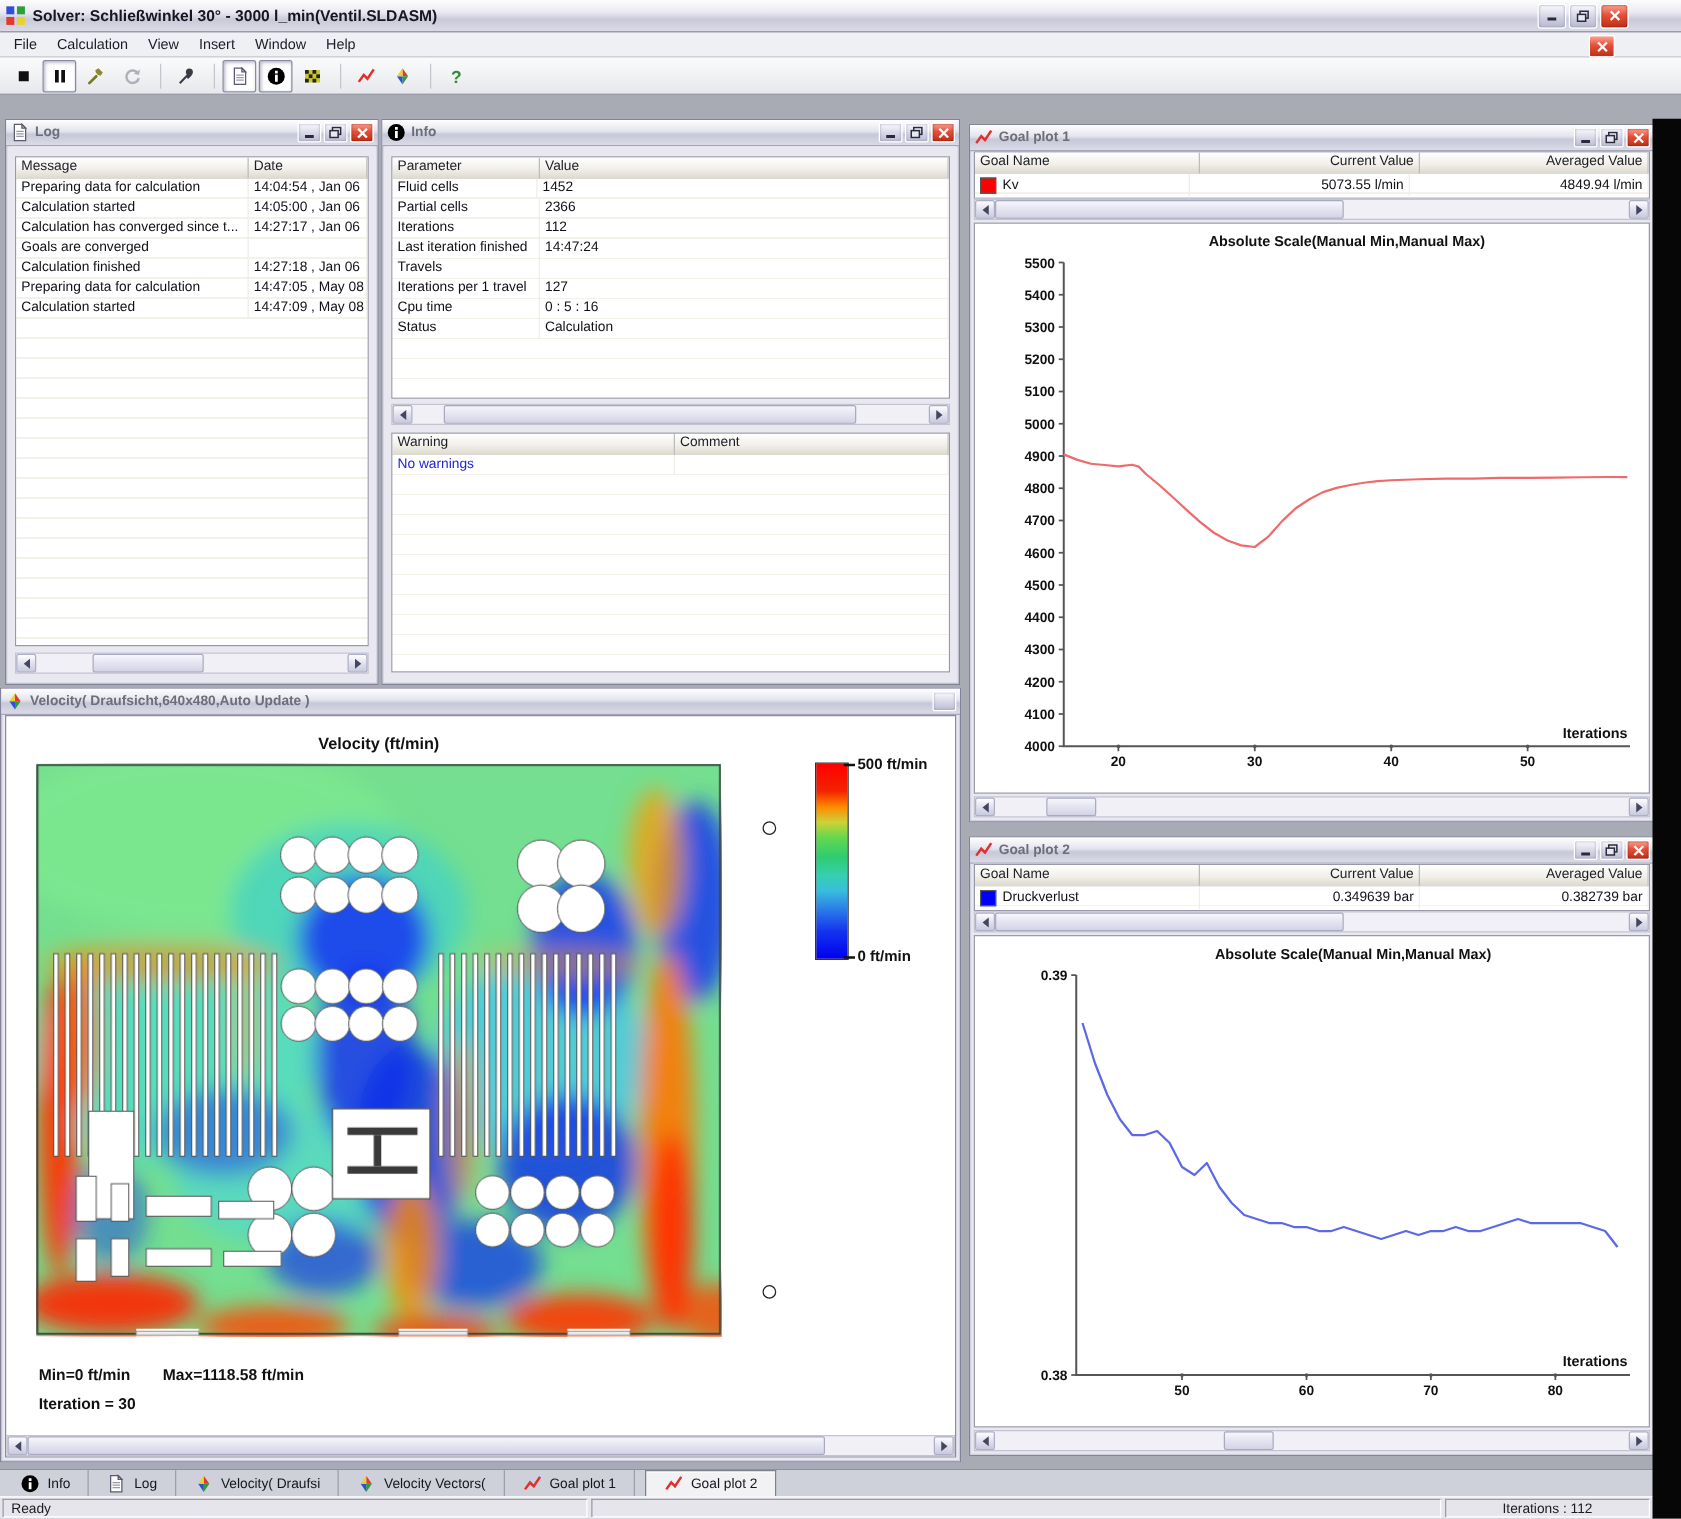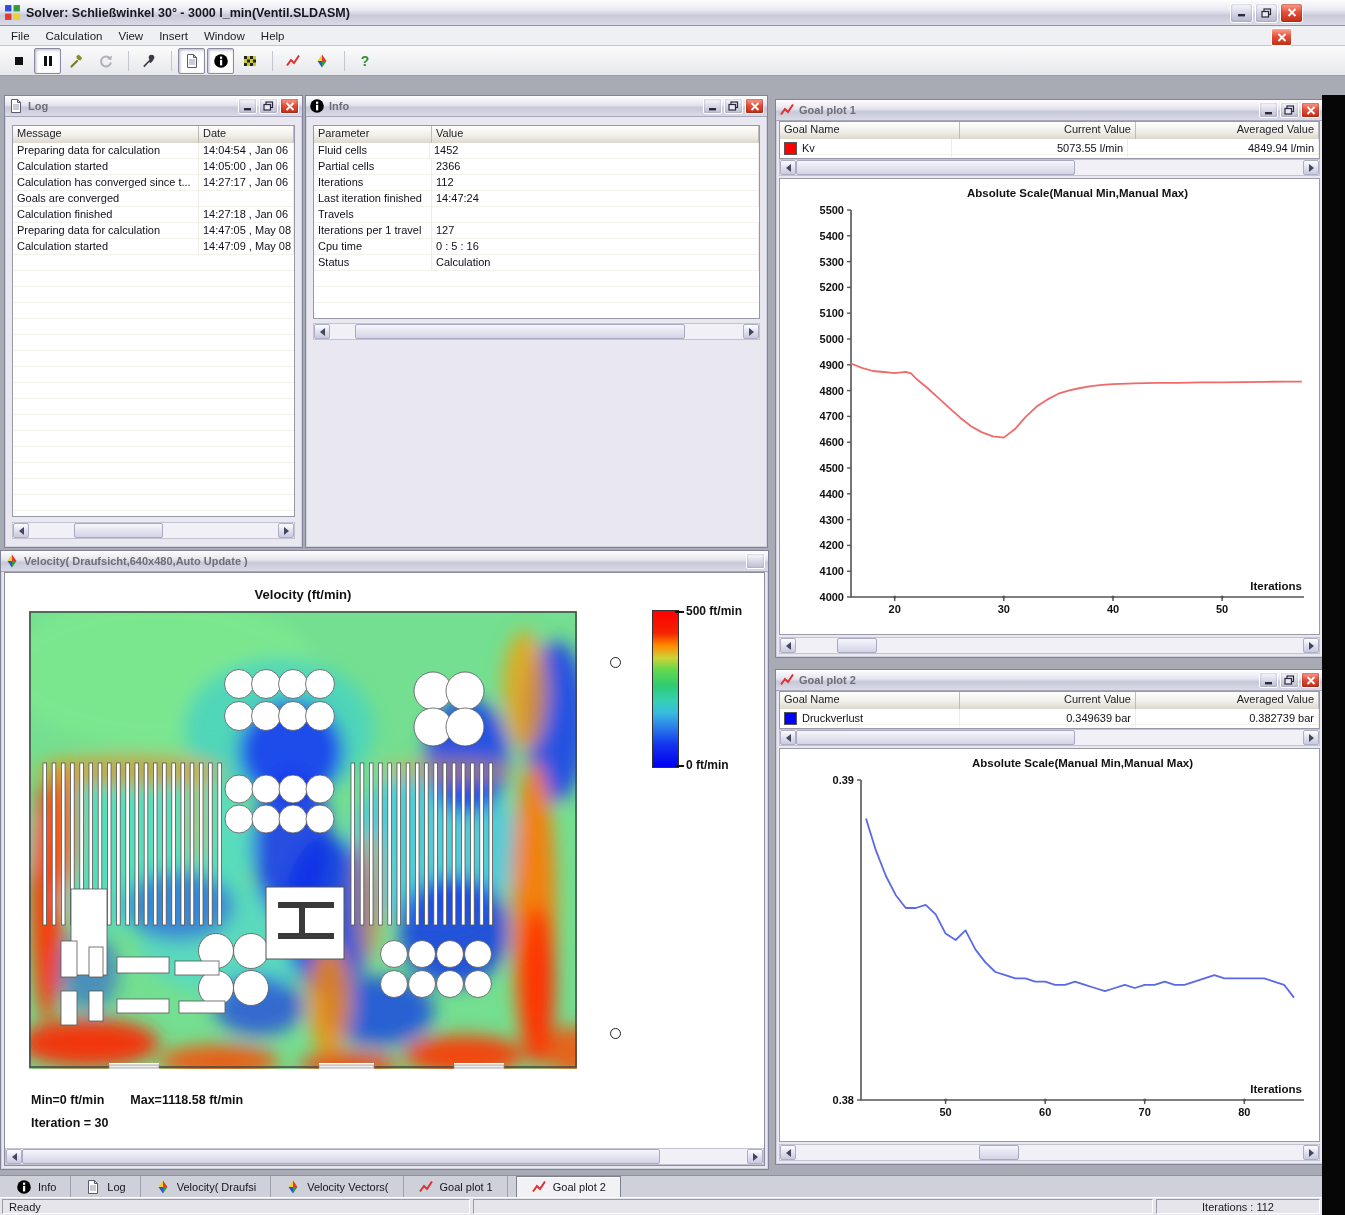--- a/index.html
+++ b/index.html
@@ -416,20 +416,32 @@
               <div class="cell" style="flex: 1 1 0%;">Calculation</div>
             </div>
           </div>
       </div>
       <div class="hscroll" style="left:4px;right:4px;top:206px">
         <span class="sarrow l"></span>
         <span class="strack">
             <span class="sthumb" style="left:6%;width:80%"></span>
           </span>
         <span class="sarrow r"></span>
+      </div>
+      <div class="tablepanel" style="left:4px;right:4px;top:229px;bottom:6px">
+        <div class="thead">
+            <div class="hcell" style="width: 226px;">Warning</div>
+            <div class="hcell" style="flex: 1 1 0%;">Comment</div>
+          </div>
+        <div class="tbody" id="warning-rows">
+            <div class="trow">
+              <div class="cell warn" style="width: 226px;">No warnings</div>
+              <div class="cell" style="flex: 1 1 0%;"></div>
+            </div>
+          </div>
       </div>
     </div>
   </div>
 
   <div class="window" style="left:775px;top:23px;width:547px;height:557px">
     <div class="wtitle">
       <span class="icn">
           <svg width="16" height="16" viewBox="0 0 16 16">
             <path d="M2 12.5 L6 7 L9 10 L14 2.5" stroke="#e03030" stroke-width="2" fill="none"></path>
           </svg>

